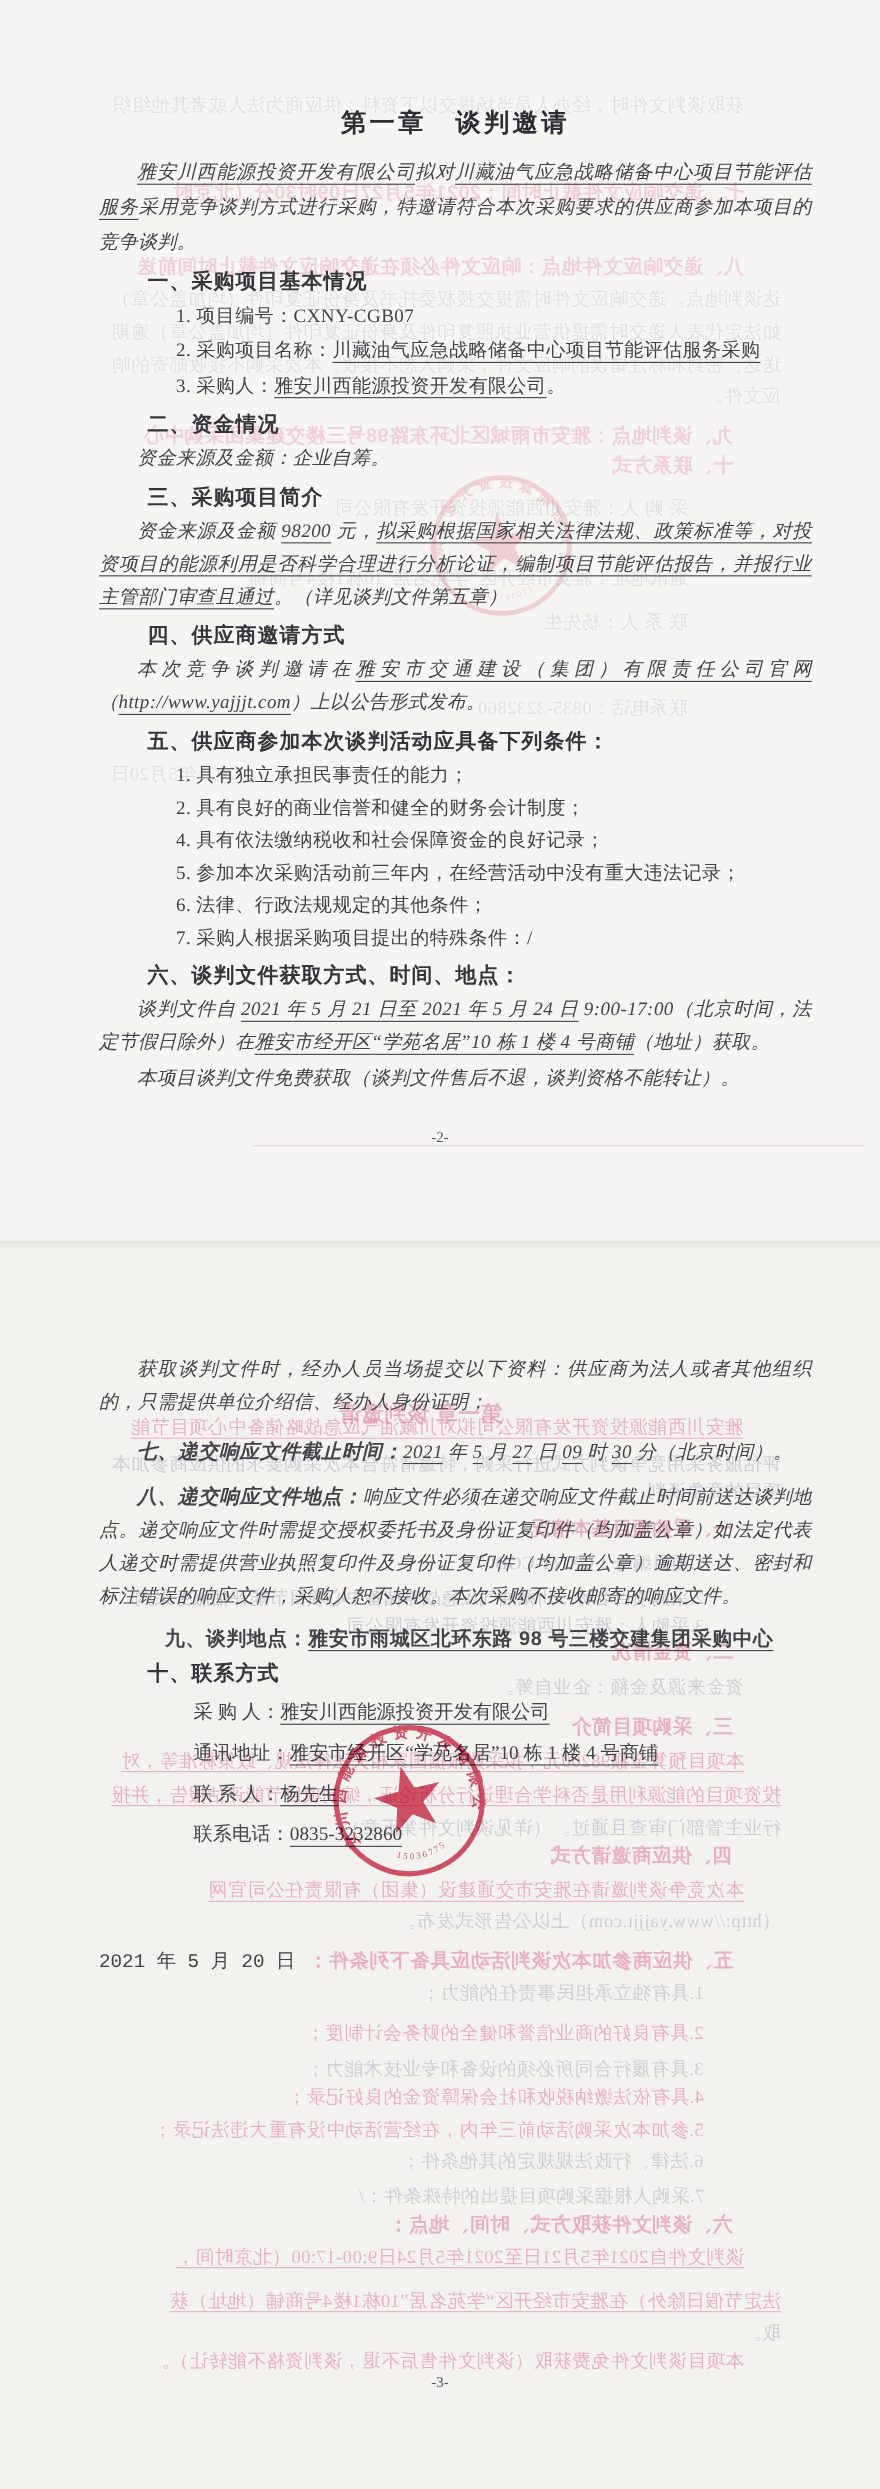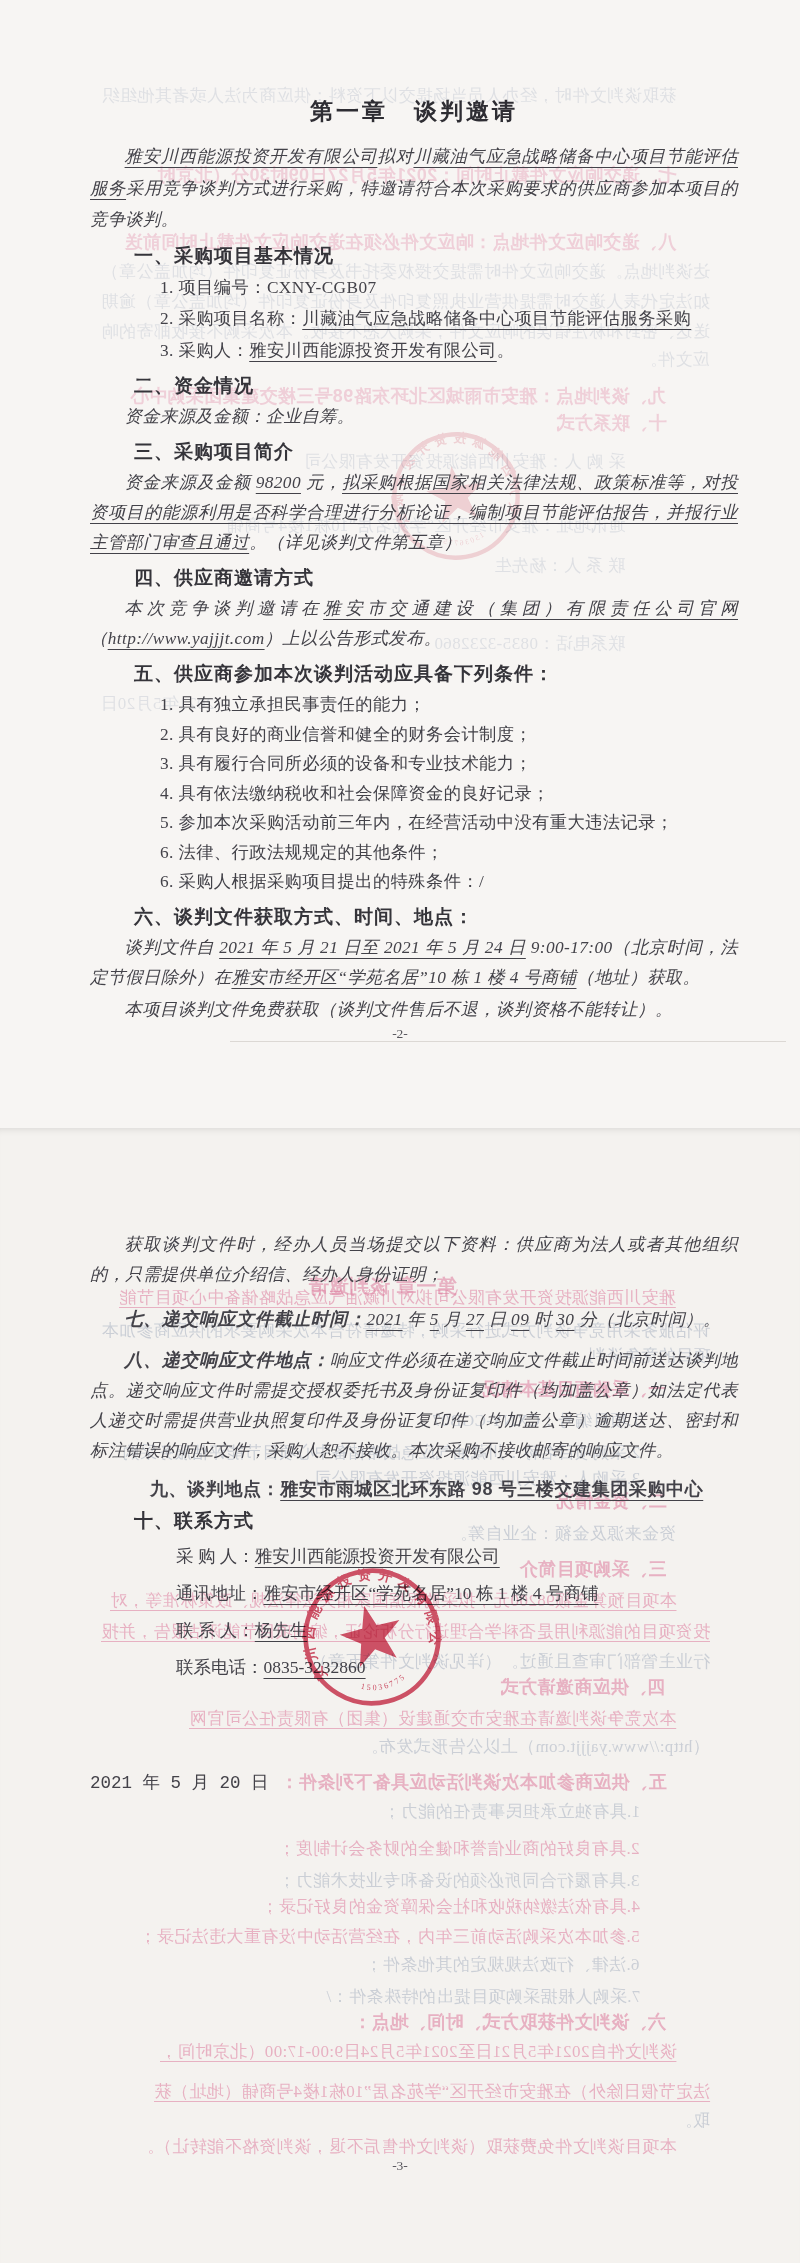--- a/index.html
+++ b/index.html
@@ -103,25 +103,24 @@
       <h2 class="sec">三、采购项目简介</h2>
       <p class="para"><span>资金来源及金额 </span><span class="u">98200</span><span> 元，</span><span class="u">拟采购根据国家相关法律法规、政策标准等，对投资项目的能源利用是否科学合理进行分析论证，编制项目节能评估报告，并报行业主管部门审查且通过</span><span>。（详见谈判文件第五章）</span></p>
 
       <h2 class="sec">四、供应商邀请方式</h2>
       <p class="para"><span>本次竞争谈判邀请在</span><span class="u">雅安市交通建设（集团）有限责任公司官网</span><span>（</span><span class="u">http://www.yajjjt.com</span><span>）上以公告形式发布。</span></p>
 
       <h2 class="sec">五、供应商参加本次谈判活动应具备下列条件：</h2>
       <div class="conds">
           <div class="cond">1. 具有独立承担民事责任的能力；</div>
           <div class="cond">2. 具有良好的商业信誉和健全的财务会计制度；</div>
-          <div class="cond">3. 具有履行合同所必须的设备和专业技术能力；</div>
           <div class="cond">4. 具有依法缴纳税收和社会保障资金的良好记录；</div>
           <div class="cond">5. 参加本次采购活动前三年内，在经营活动中没有重大违法记录；</div>
           <div class="cond">6. 法律、行政法规规定的其他条件；</div>
-          <div class="cond">6. 采购人根据采购项目提出的特殊条件：/</div>
+          <div class="cond">7. 采购人根据采购项目提出的特殊条件：/</div>
         </div>
 
       <h2 class="sec">六、谈判文件获取方式、时间、地点：</h2>
       <p class="para"><span>谈判文件自 </span><span class="u">2021 年 5 月 21 日至 2021 年 5 月 24 日</span><span> 9:00-17:00（北京时间，法定节假日除外）在</span><span class="u">雅安市经开区“学苑名居”10 栋 1 楼 4 号商铺</span><span>（地址）获取。</span></p>
       <p class="para">本项目谈判文件免费获取（谈判文件售后不退，谈判资格不能转让）。</p>
     </div>
 
     <div class="fold-line"></div>
     <div class="pageno">-2-</div>
   </section>

